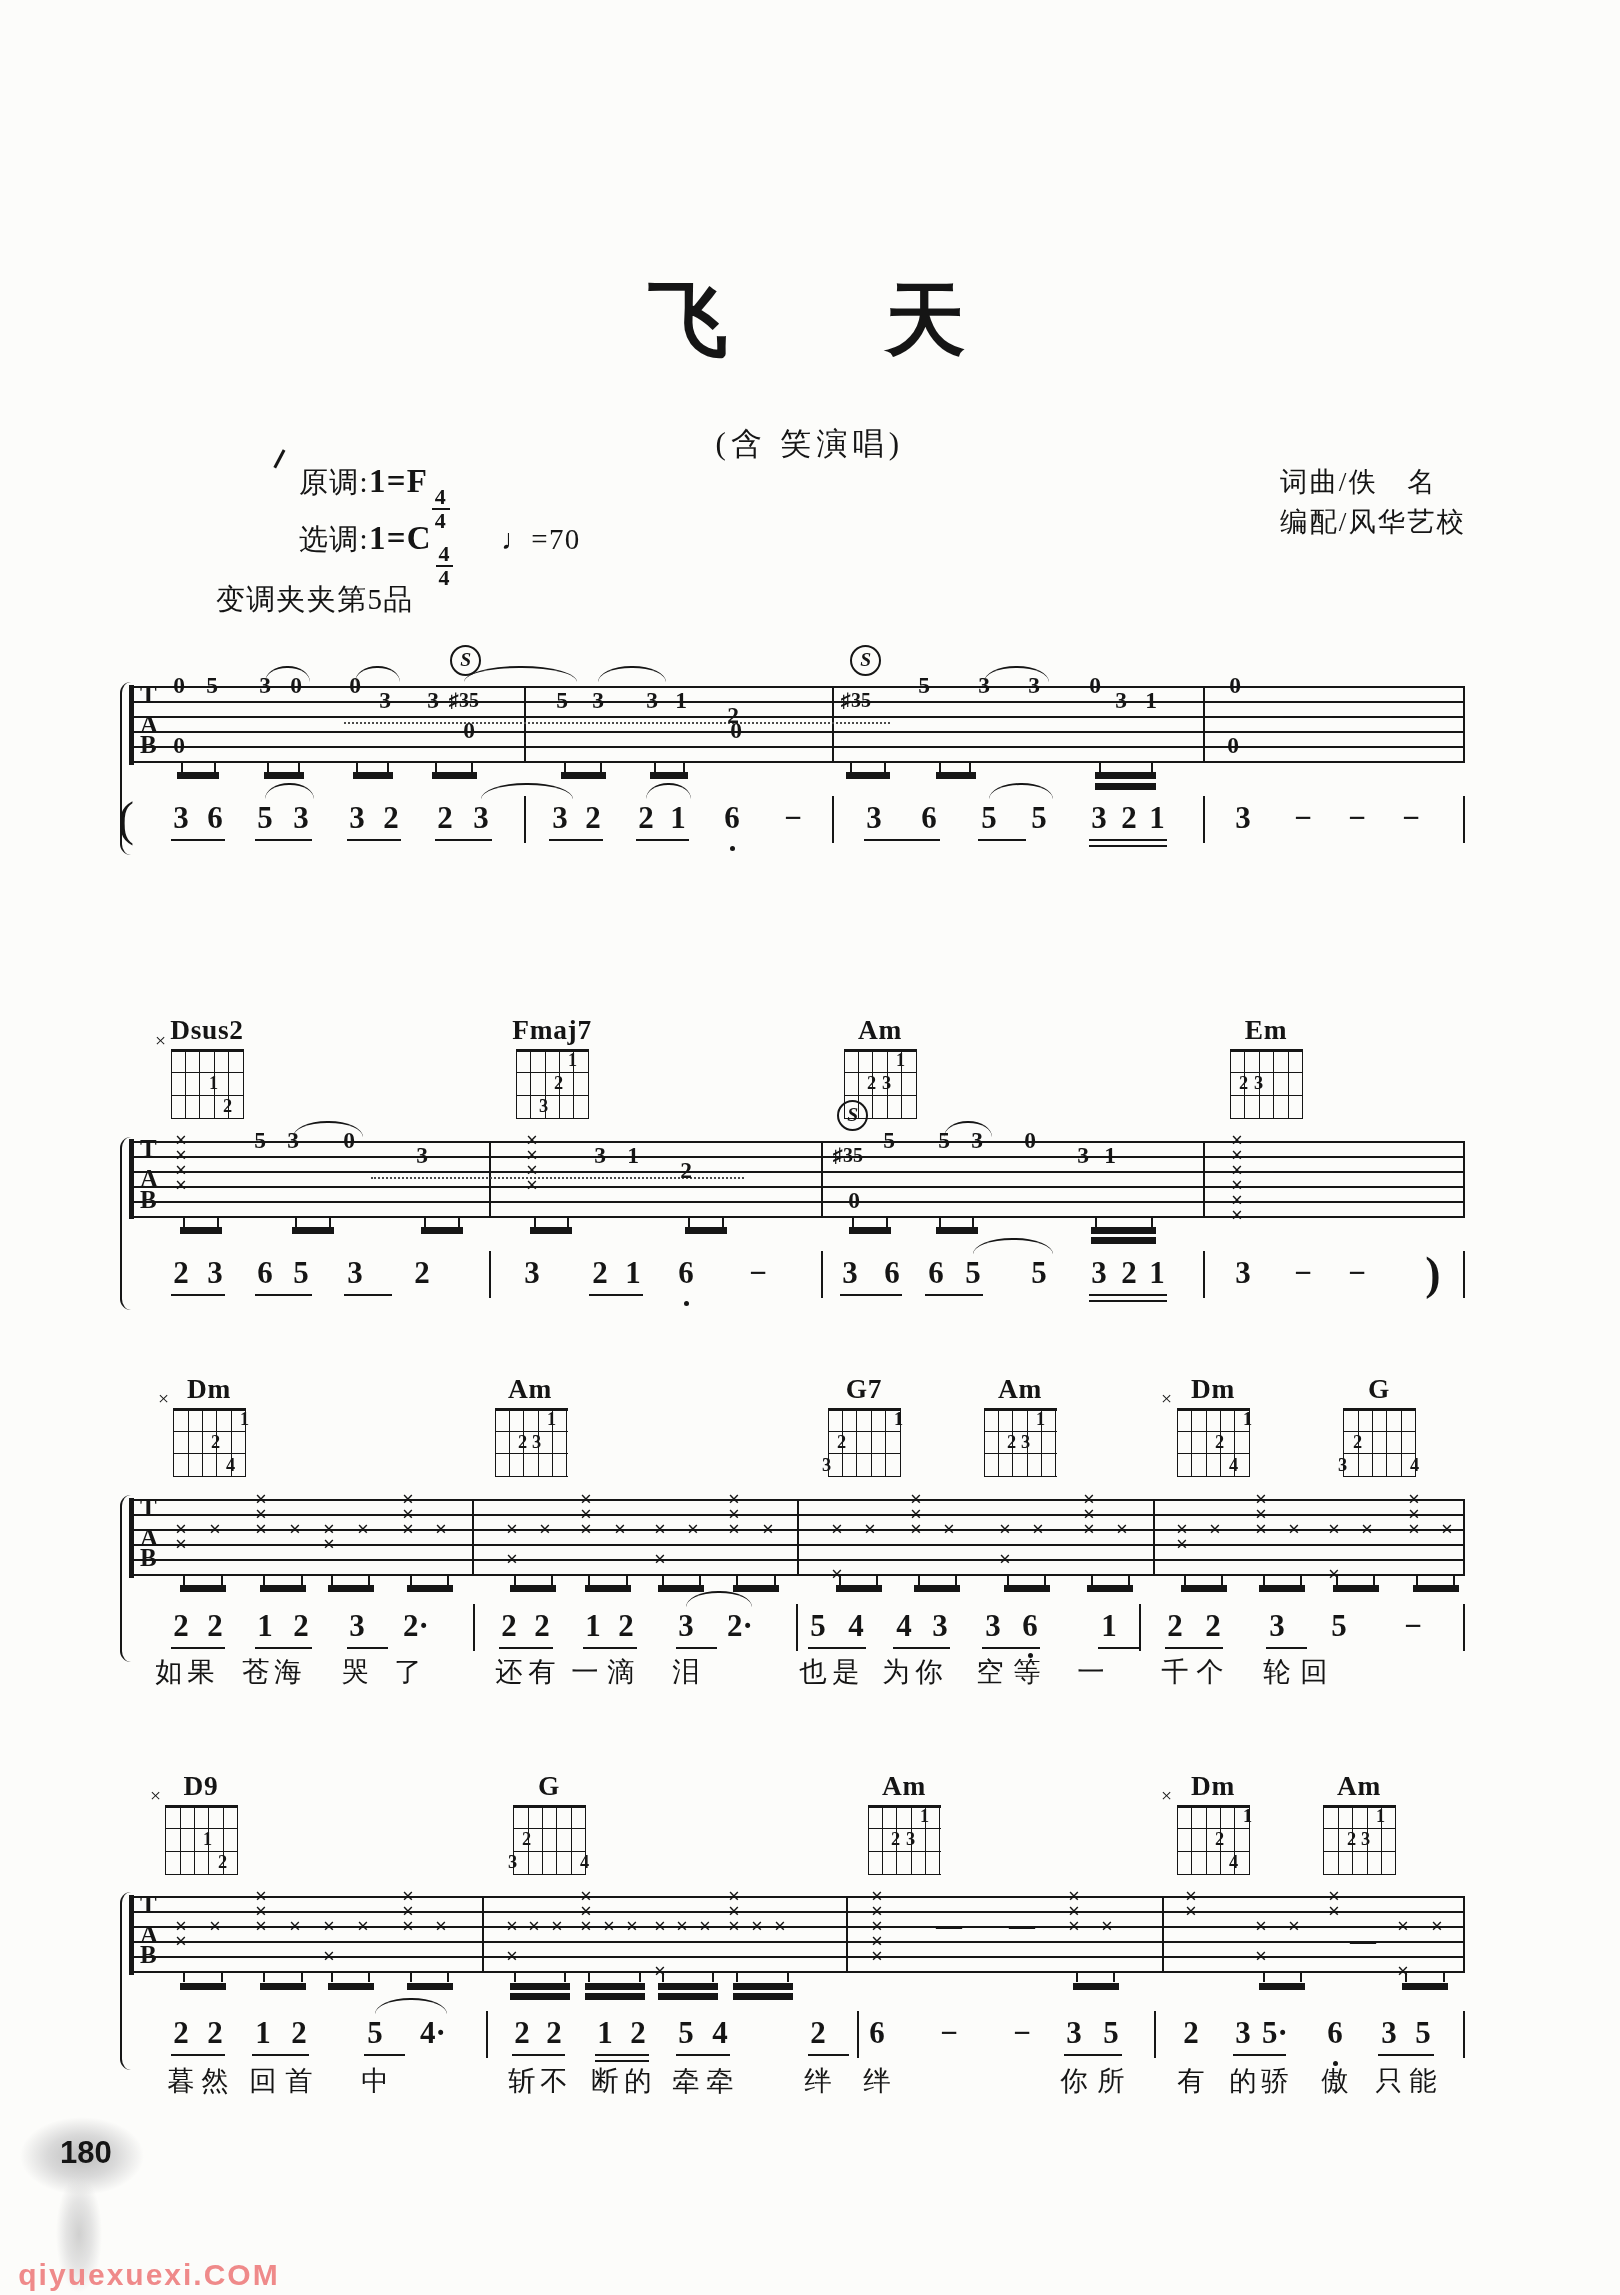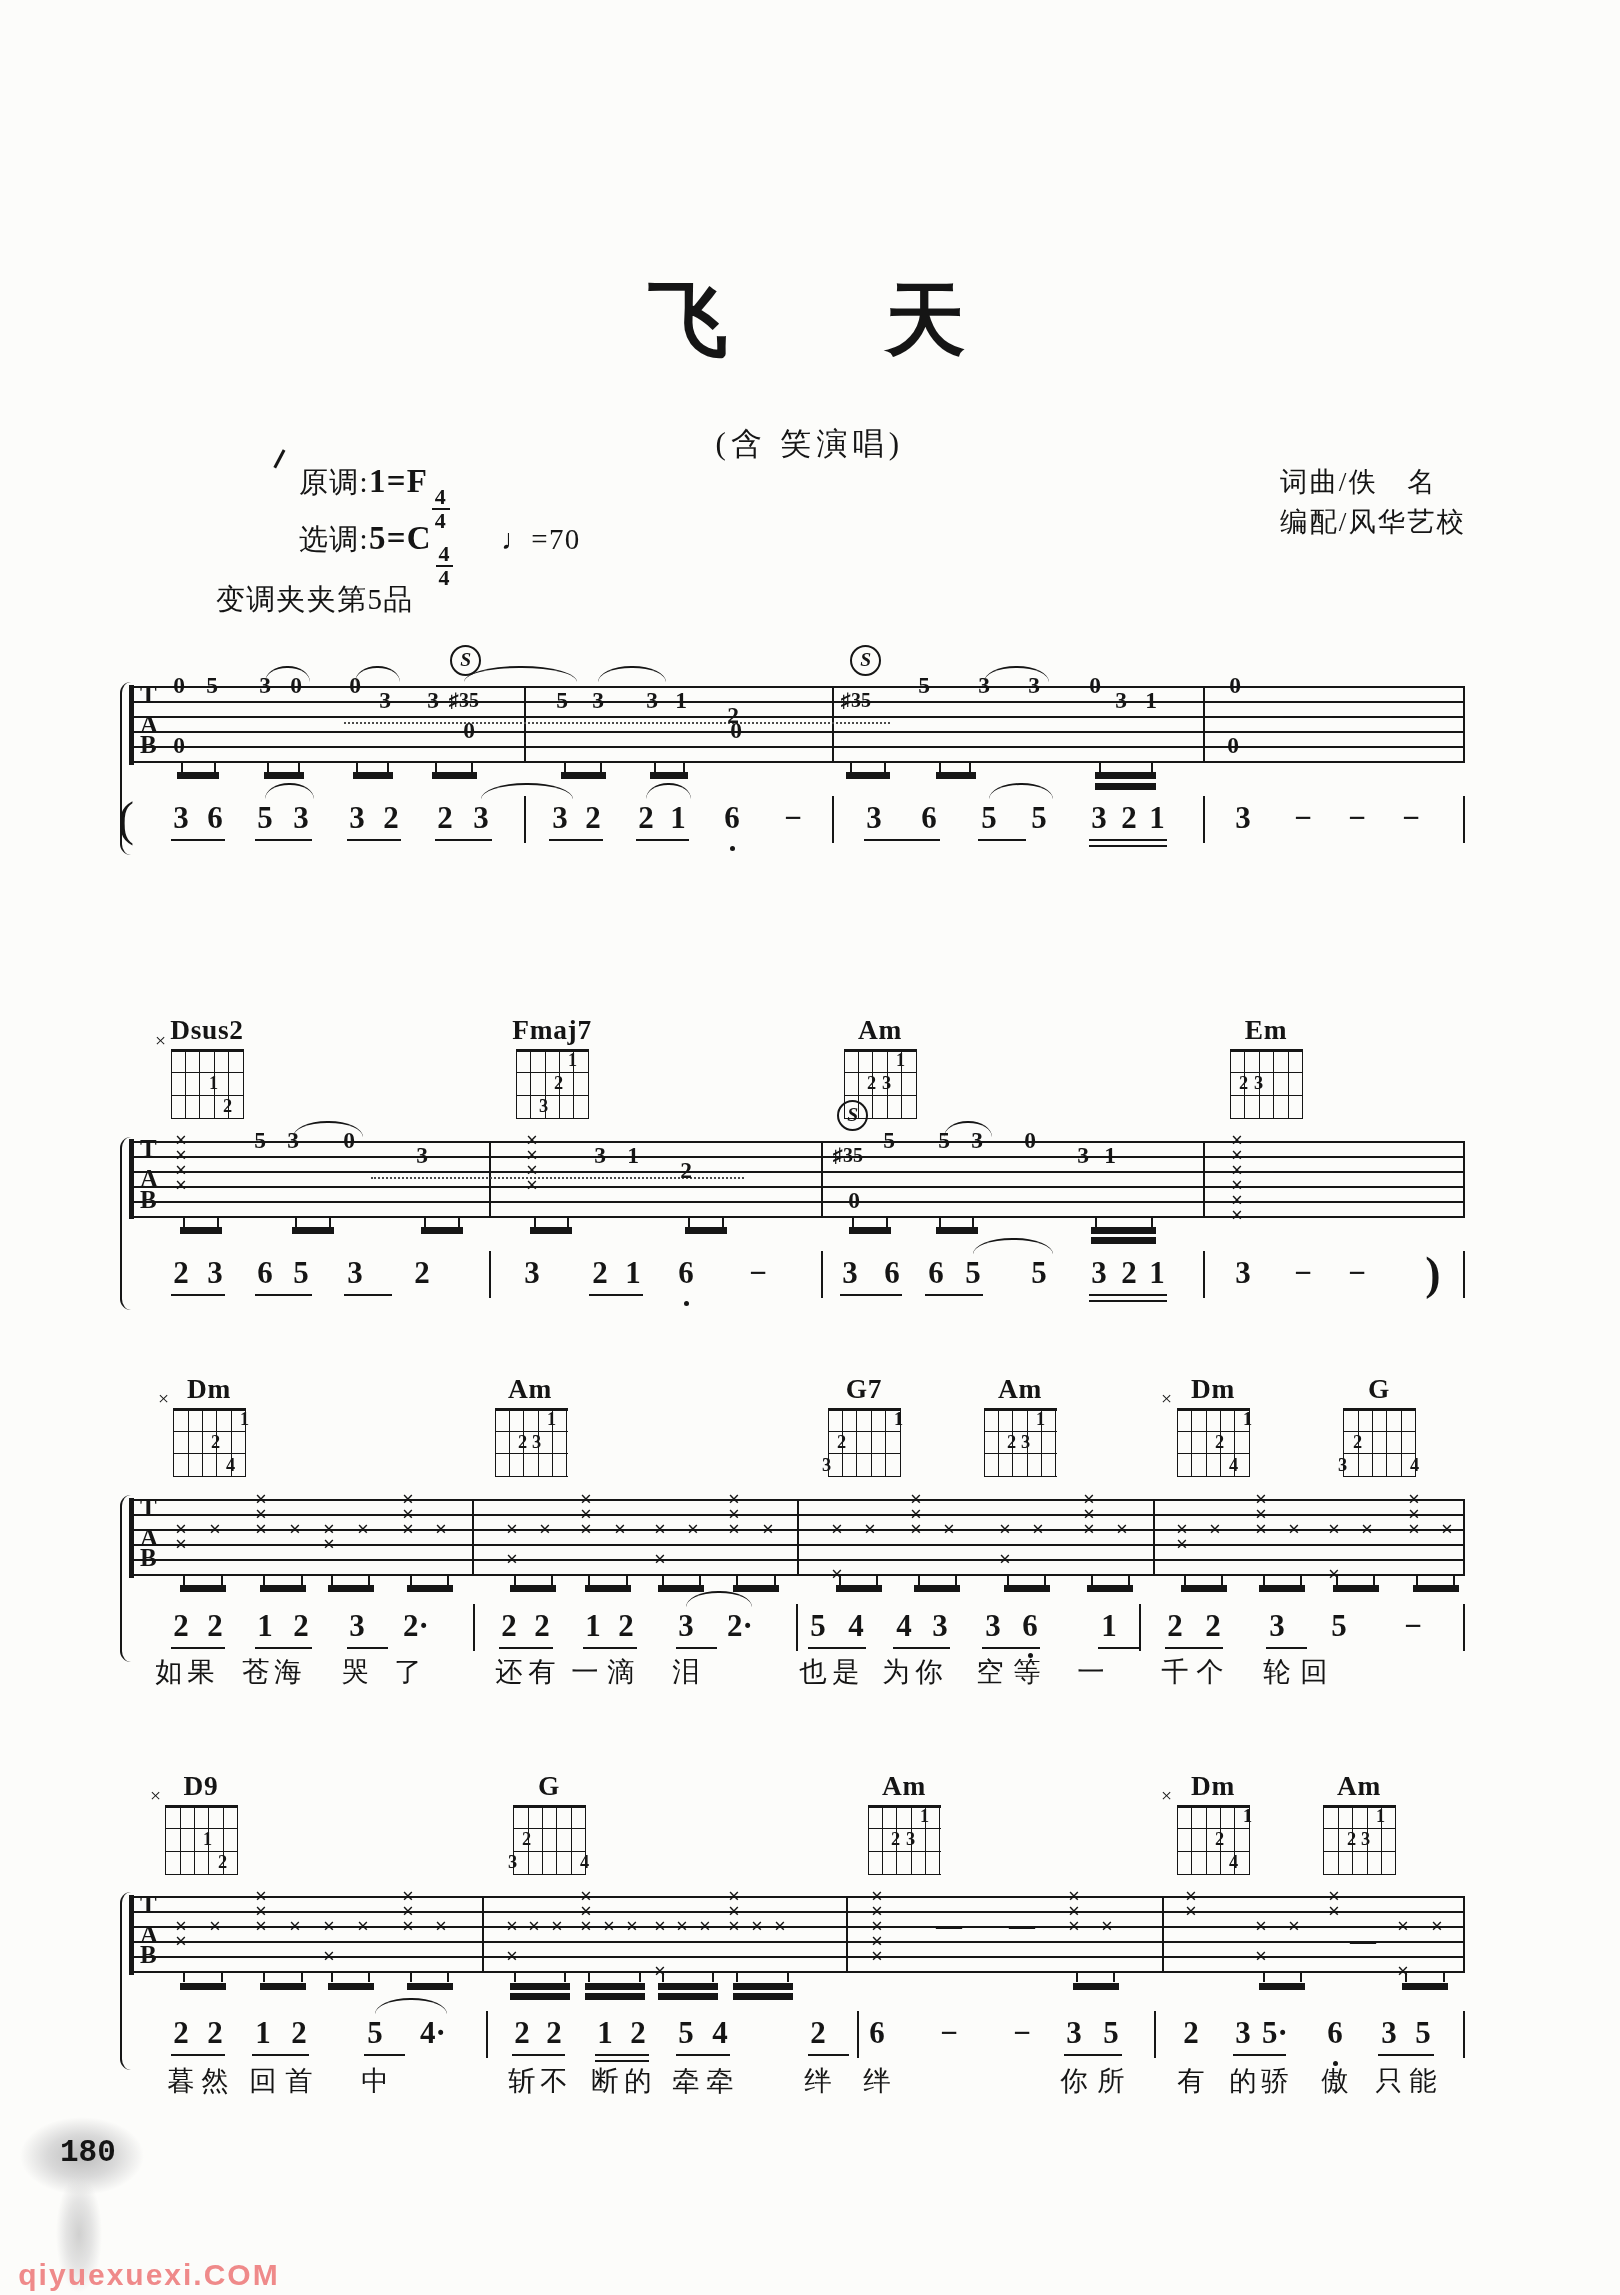--- a/index.html
+++ b/index.html
@@ -5,21 +5,21 @@
   html,body{margin:0;padding:0;background:#e8e8e8;}
   #sheet{
     position:relative;
     width:1620px;height:2295px;
     background:#fcfcfa;
     overflow:hidden;
     font-family:"Liberation Serif","DejaVu Serif",serif;
     color:#151515;
   }
   .abs{position:absolute;}
-  .ser{font-family:Liberation Mono, monospace;}
+  .ser{font-family:Liberation Sans, sans-serif;}
   .cjk{font-family:"Liberation Serif","DejaVu Serif",serif;}
   #title{left:0;width:1620px;top:267px;font-size:80px;font-weight:bold;letter-spacing:6.5px;word-spacing:124px;text-align:center;}
   #subtitle{left:0;width:1620px;top:423px;font-size:31px;text-align:center;letter-spacing:5.2px;}
   .infoline{font-size:29px;letter-spacing:1.3px;white-space:nowrap;}
   .frac{display:inline-flex;flex-direction:column;vertical-align:-11.8px;line-height:1;margin-left:3.9px;font-size:22px;font-weight:bold;text-align:center;}
   .frac span{padding:0 2.6px;}
   .frac .tp{border-bottom:2px solid #151515;}
   .bignum{font-weight:bold;font-size:33px;}
   .credit{font-size:27.4px;letter-spacing:2px;white-space:nowrap;}
   .line{background:#161616;}
@@ -44,21 +44,21 @@
   <div class="abs" style="left:278px;top:449px;width:3.3px;height:19.6px;background:#161616;transform:rotate(28deg);"></div>
 
   <div class="abs infoline" style="left:299px;top:457px;margin-top:6px;">
     <span>原调:</span><span class="bignum">1=F</span><span class="frac">
         <span class="tp">4</span>
         <span>4</span>
       </span>
   </div>
 
   <div class="abs infoline" style="left:299px;top:520px;">
-    <span>选调:</span><span class="bignum">5=C</span><span class="frac">
+    <span>选调:</span><span class="bignum">1=C</span><span class="frac">
         <span class="tp">4</span>
         <span>4</span>
       </span>
     <span style="margin-left:39px;">♩</span><span>=70</span>
   </div>
 
   <div class="abs infoline" style="left:216px;top:580px;">变调夹夹第5品</div>
 
   <div class="abs credit" style="left:1280px;top:464px;">词曲/佚　名</div>
   <div class="abs credit" style="left:1280px;top:504px;">编配/风华艺校</div>

